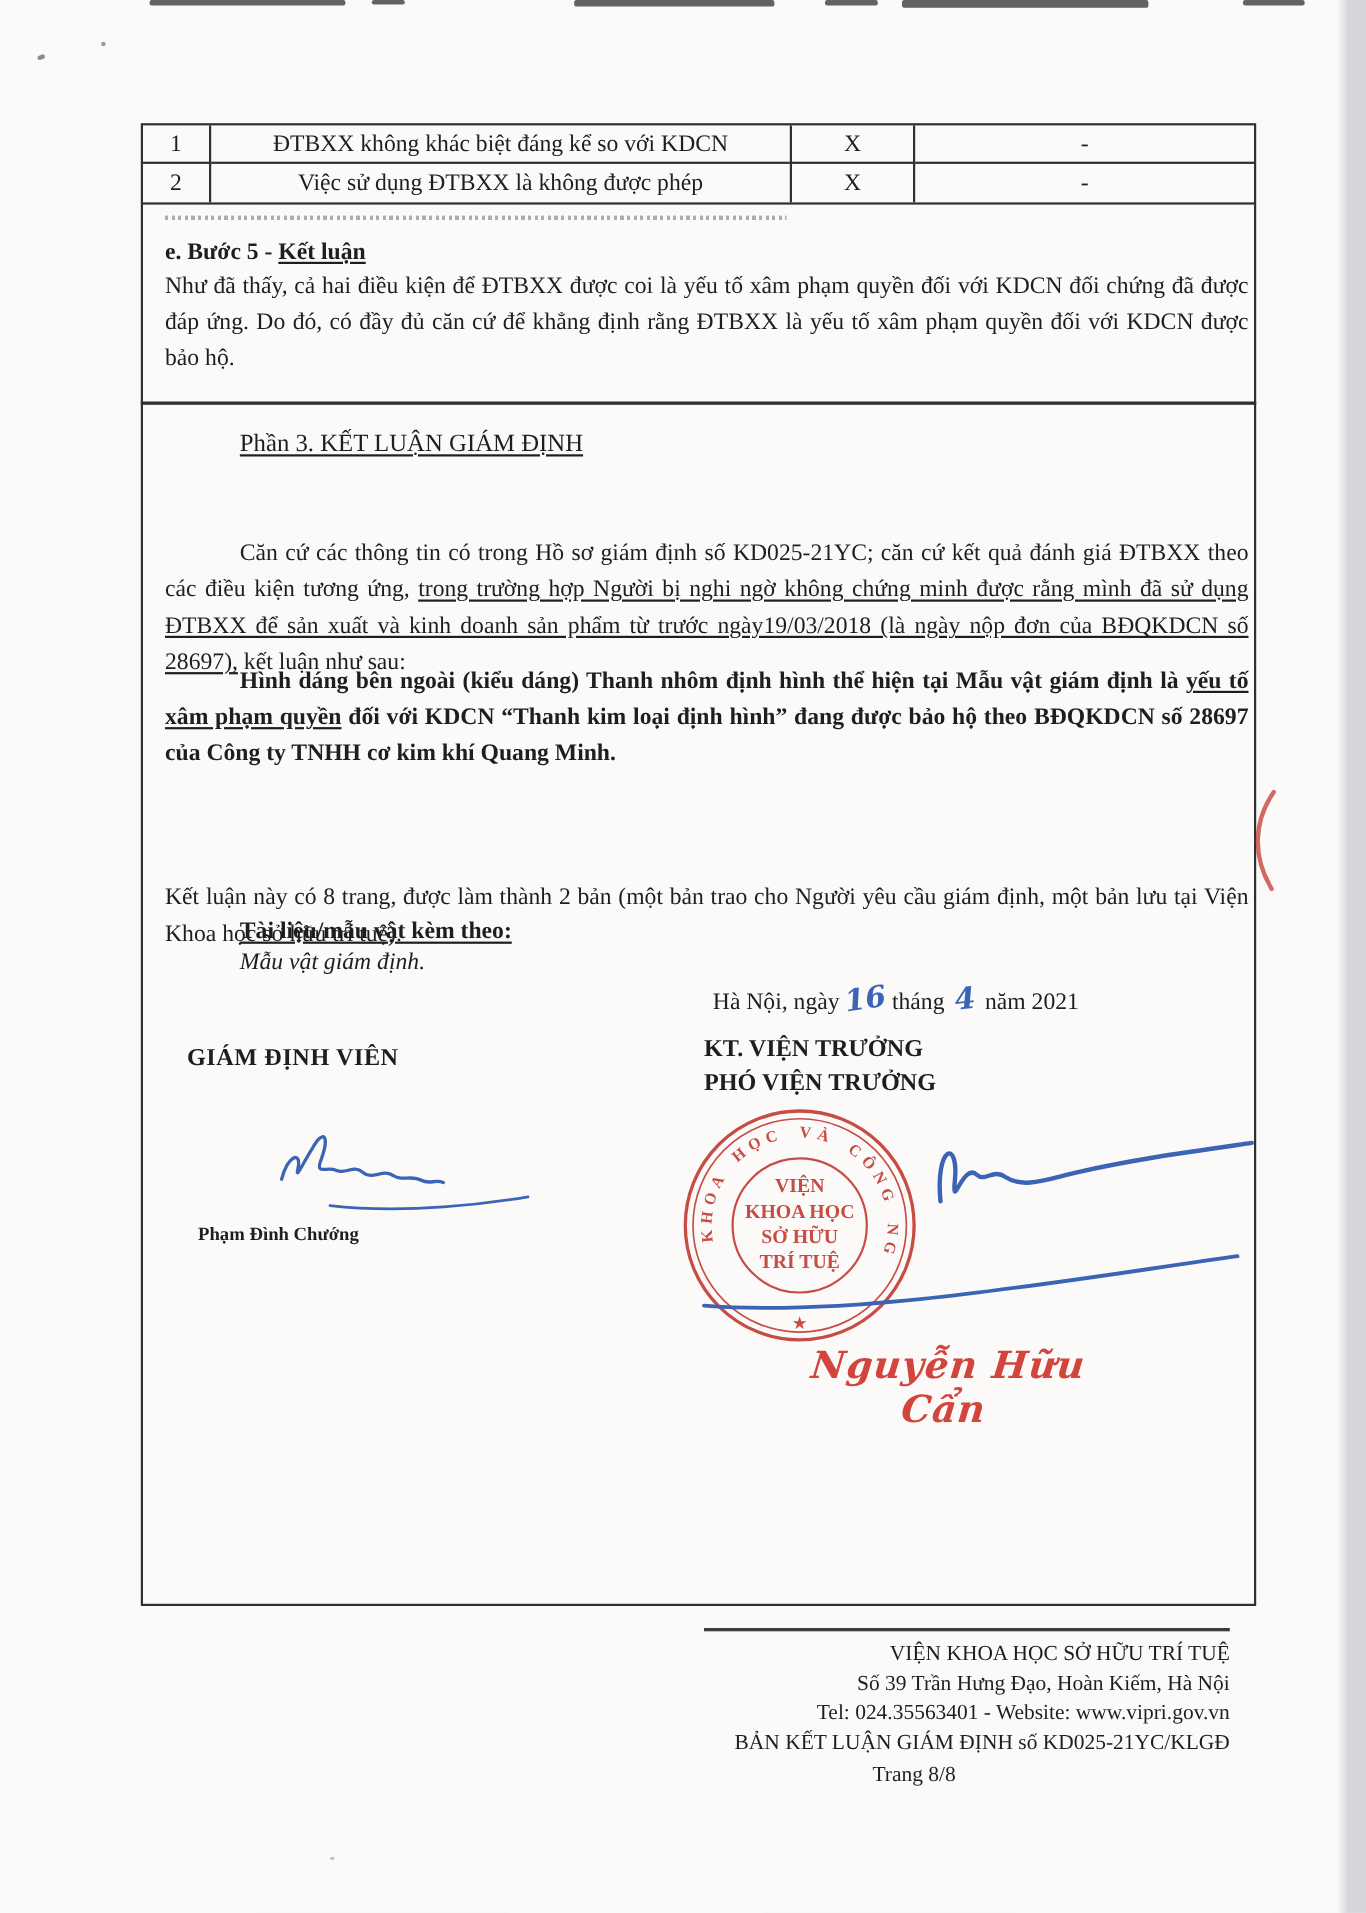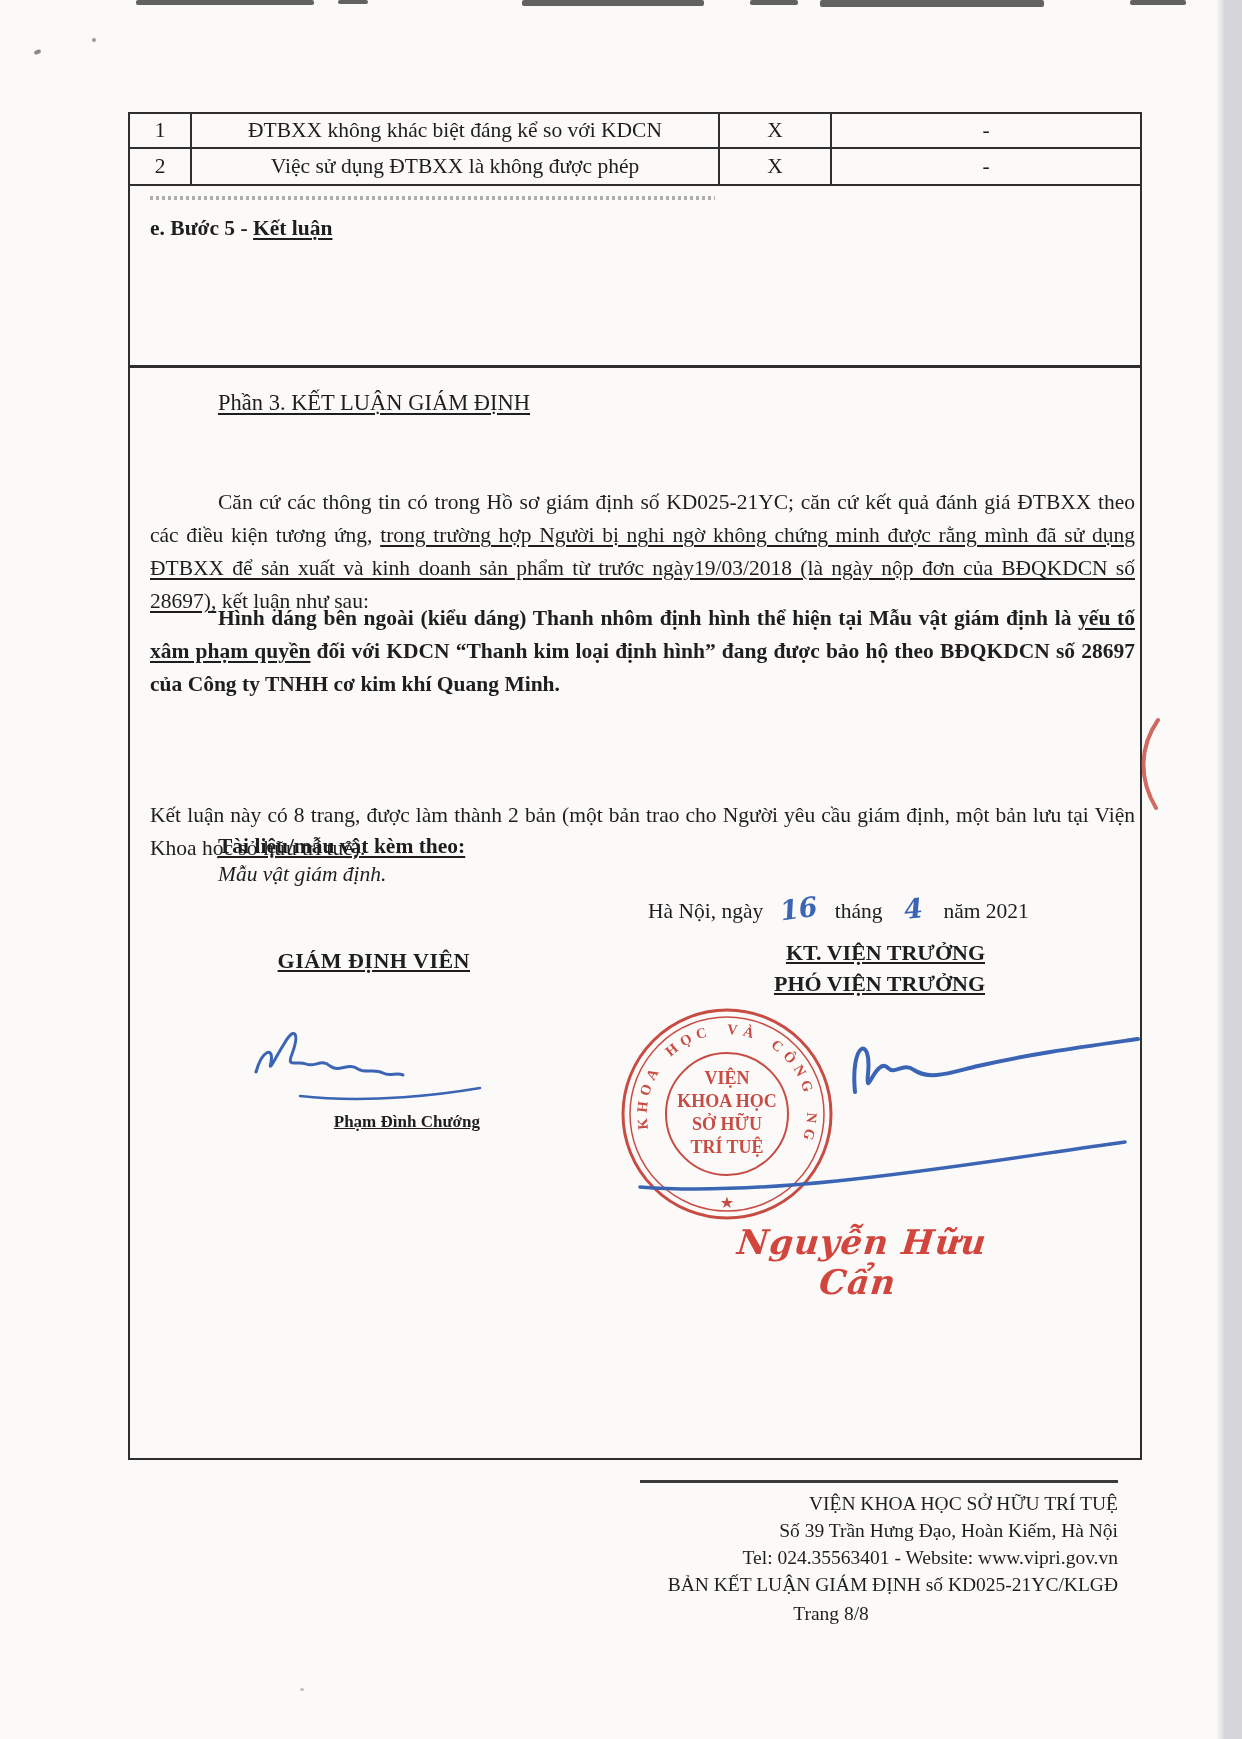--- a/index.html
+++ b/index.html
@@ -17,21 +17,21 @@
   .tbl .cell{display:flex;align-items:center;justify-content:center;
        border-right:2px solid #2f2f2f;overflow:hidden;}
   .tbl .cell.last{border-right:none;}
   .tbl .cell.rb{border-bottom:2px solid #2f2f2f;}
   .smudge{background:#474747;border-radius:2px;opacity:.85;}
   .dotted-line{background:repeating-linear-gradient(90deg,#9a9a9a 0 3px,transparent 3px 6px);opacity:.8;}
   .footer-block{font-size:19.5px;line-height:27px;text-align:right;}
   .scriptname{font-family:"DejaVu Serif",serif;font-style:italic;font-weight:bold;
        font-size:34px;color:#d2453d;transform:skewX(-6deg);letter-spacing:1px;text-align:center;}
   .hand{font-family:"DejaVu Serif",serif;font-style:italic;font-weight:bold;color:#3b64b5;}
-  .center{text-align:right;text-decoration:underline;}
+  .center{text-align:left;}
 </style>
 </head>
 <body>
 
 <div class="page">
 
   <div class="abs smudge" style="left:136px;top:0;width:178px;height:5px;"></div>
   <div class="abs smudge" style="left:338px;top:0;width:30px;height:4px;"></div>
   <div class="abs smudge" style="left:522px;top:0;width:182px;height:6px;"></div>
   <div class="abs smudge" style="left:750px;top:0;width:48px;height:5px;"></div>
@@ -57,37 +57,38 @@
     <div class="cell">X</div>
     <div class="cell last">-</div>
   </div>
 
   <div class="abs dotted-line" style="left:150px;top:196px;width:565px;height:4px;"></div>
 
   <div class="abs body-text" style="left:150px;top:212px;width:985px;">
     <span class="b">e. Bước 5 - </span><span class="b ul">Kết luận</span>
   </div>
 
+  <div class="abs body-text just" style="left:150px;top:243px;width:985px;">Như đã thấy, cả hai điều kiện để ĐTBXX được coi là yếu tố xâm phạm quyền đối với KDCN đối chứng đã được đáp ứng. Do đó, có đầy đủ căn cứ để khẳng định rằng ĐTBXX là yếu tố xâm phạm quyền đối với KDCN được bảo hộ.</div>
 
   <div class="abs ul" style="left:218px;top:390px;font-size:22.5px;">Phần 3. KẾT LUẬN GIÁM ĐỊNH</div>
 
   <div class="abs body-text just" style="left:150px;top:438px;width:985px;text-indent:68px;margin-top:48px;">
     <span>Căn cứ các thông tin có trong Hồ sơ giám định số KD025-21YC; căn cứ kết quả đánh giá ĐTBXX theo các điều kiện tương ứng, </span><span class="ul">trong trường hợp Người bị nghi ngờ không chứng minh được rằng mình đã sử dụng ĐTBXX để sản xuất và kinh doanh sản phẩm từ trước ngày19/03/2018 (là ngày nộp đơn của BĐQKDCN số 28697),</span><span> kết luận như sau:</span>
   </div>
 
   <div class="abs body-text just b" style="left:150px;top:602px;width:985px;text-indent:68px;">
     <span>Hình dáng bên ngoài (kiểu dáng) Thanh nhôm định hình thể hiện tại Mẫu vật giám định là </span><span class="ul">yếu tố xâm phạm quyền</span><span> đối với KDCN “Thanh kim loại định hình” đang được bảo hộ theo BĐQKDCN số 28697 của Công ty TNHH cơ kim khí Quang Minh.</span>
   </div>
 
   <div class="abs body-text just" style="left:150px;top:752px;width:985px;margin-top:47px;">Kết luận này có 8 trang, được làm thành 2 bản (một bản trao cho Người yêu cầu giám định, một bản lưu tại Viện Khoa học sở hữu trí tuệ).</div>
 
   <div class="abs body-text b ul" style="left:218px;top:830px;">Tài liệu/mẫu vật kèm theo:</div>
   <div class="abs body-text i" style="left:218px;top:858px;">Mẫu vật giám định.</div>
 
-  <div class="abs" style="left:648px;top:893px;width:420px;font-size:21.5px;display:flex;align-items:baseline;gap:19px;white-space:nowrap;">
+  <div class="abs" style="left:648px;top:893px;width:420px;font-size:21.5px;display:flex;align-items:baseline;gap:7px;white-space:nowrap;">
     <span>Hà Nội, ngày</span>
     <span class="hand" style="font-size:27px;display:inline-block;transform:rotate(-8deg);margin:0 -2px;">16</span>
     <span>tháng</span>
     <span class="hand" style="font-size:27px;display:inline-block;transform:rotate(-6deg);margin:0 2px;">4</span>
     <span>năm 2021</span>
   </div>
 
   <div class="abs b center" style="left:170px;top:948px;width:300px;font-size:22px;letter-spacing:.5px;">GIÁM ĐỊNH VIÊN</div>
   <div class="abs b center" style="left:180px;top:1112px;width:300px;font-size:17px;">Phạm Đình Chướng</div>
 

